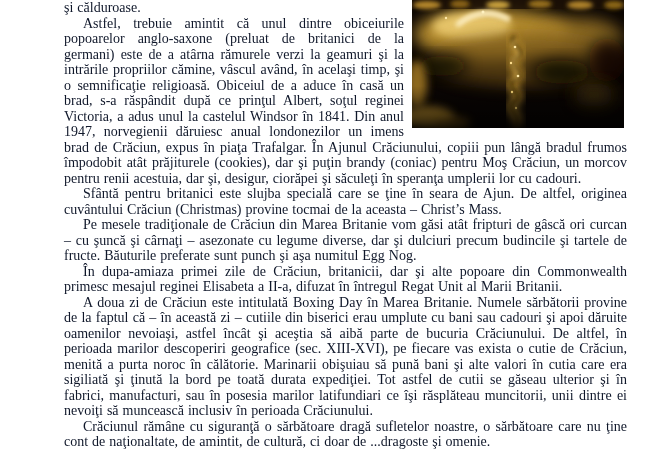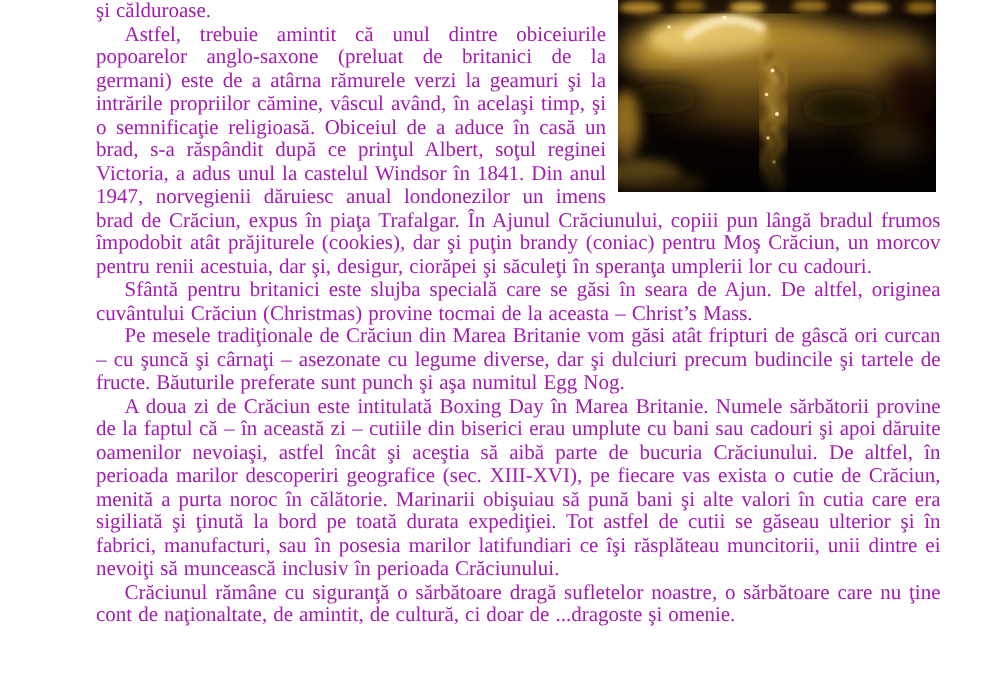--- a/index.html
+++ b/index.html
@@ -17,21 +17,21 @@
     overflow: hidden;
   }
   .text-col {
     position: absolute;
     left: 64px;
     top: 0;
     width: 563px;
     font-size: 14px;
     line-height: 15.5px;
     text-align: justify;
-    color: #a21caf;
+    color: #0f172a;
     word-spacing: 0.5px;
   }
   .text-col p { text-indent: 19px; }
   .text-col p.no-indent { text-indent: 0; }
   .photo-float {
     float: right;
     width: 212px;
     height: 128px;
     margin: 0 3px 11px 8px;
   }
@@ -90,19 +90,20 @@
         <circle cx="100" cy="92" r="1.2" fill="#f7d478"></circle>
         <circle cx="104" cy="108" r="1.2" fill="#eec968"></circle>
         <circle cx="71" cy="12" r="1.5" fill="#fff1c0"></circle>
         <circle cx="34" cy="18" r="1.2" fill="#ffe9a8"></circle>
         <rect x="0" y="86" width="212" height="42" fill="url(#vig)"></rect>
       </svg>
     </div>
 
     <p class="no-indent">şi călduroase.</p>
     <p>Astfel, trebuie amintit că unul dintre obiceiurile popoarelor anglo-saxone (preluat de britanici de la germani) este de a atârna rămurele verzi la geamuri şi la intrările propriilor cămine, vâscul având, în acelaşi timp, şi o semnificaţie religioasă. Obiceiul de a aduce în casă un brad, s-a răspândit după ce prinţul Albert, soţul reginei Victoria, a adus unul la castelul Windsor în 1841. Din anul 1947, norvegienii dăruiesc anual londonezilor un imens brad de Crăciun, expus în piaţa Trafalgar. În Ajunul Crăciunului, copiii pun lângă bradul frumos împodobit atât prăjiturele (cookies), dar şi puţin brandy (coniac) pentru Moş Crăciun, un morcov pentru renii acestuia, dar şi, desigur, ciorăpei şi săculeţi în speranţa umplerii lor cu cadouri.</p>
-    <p>Sfântă pentru britanici este slujba specială care se găsi în seara de Ajun. De altfel, originea cuvântului Crăciun (Christmas) provine tocmai de la aceasta – Christ’s Mass.</p>
+    <p>Sfântă pentru britanici este slujba specială care se ţine în seara de Ajun. De altfel, originea cuvântului Crăciun (Christmas) provine tocmai de la aceasta – Christ’s Mass.</p>
     <p>Pe mesele tradiţionale de Crăciun din Marea Britanie vom găsi atât fripturi de gâscă ori curcan – cu şuncă şi cârnaţi – asezonate cu legume diverse, dar şi dulciuri precum budincile şi tartele de fructe. Băuturile preferate sunt punch şi aşa numitul Egg Nog.</p>
+    <p>În dupa-amiaza primei zile de Crăciun, britanicii, dar şi alte popoare din Commonwealth primesc mesajul reginei Elisabeta a II-a, difuzat în întregul Regat Unit al Marii Britanii.</p>
     <p>A doua zi de Crăciun este intitulată Boxing Day în Marea Britanie. Numele sărbătorii provine de la faptul că – în această zi – cutiile din biserici erau umplute cu bani sau cadouri şi apoi dăruite oamenilor nevoiaşi, astfel încât şi aceştia să aibă parte de bucuria Crăciunului. De altfel, în perioada marilor descoperiri geografice (sec. XIII-XVI), pe fiecare vas exista o cutie de Crăciun, menită a purta noroc în călătorie. Marinarii obişuiau să pună bani şi alte valori în cutia care era sigiliată şi ţinută la bord pe toată durata expediţiei. Tot astfel de cutii se găseau ulterior şi în fabrici, manufacturi, sau în posesia marilor latifundiari ce îşi răsplăteau muncitorii, unii dintre ei nevoiţi să muncească inclusiv în perioada Crăciunului.</p>
     <p>Crăciunul rămâne cu siguranţă o sărbătoare dragă sufletelor noastre, o sărbătoare care nu ţine cont de naţionaltate, de amintit, de cultură, ci doar de ...dragoste şi omenie.</p>
 
   </div>
 </div>
 
 </body></html>

